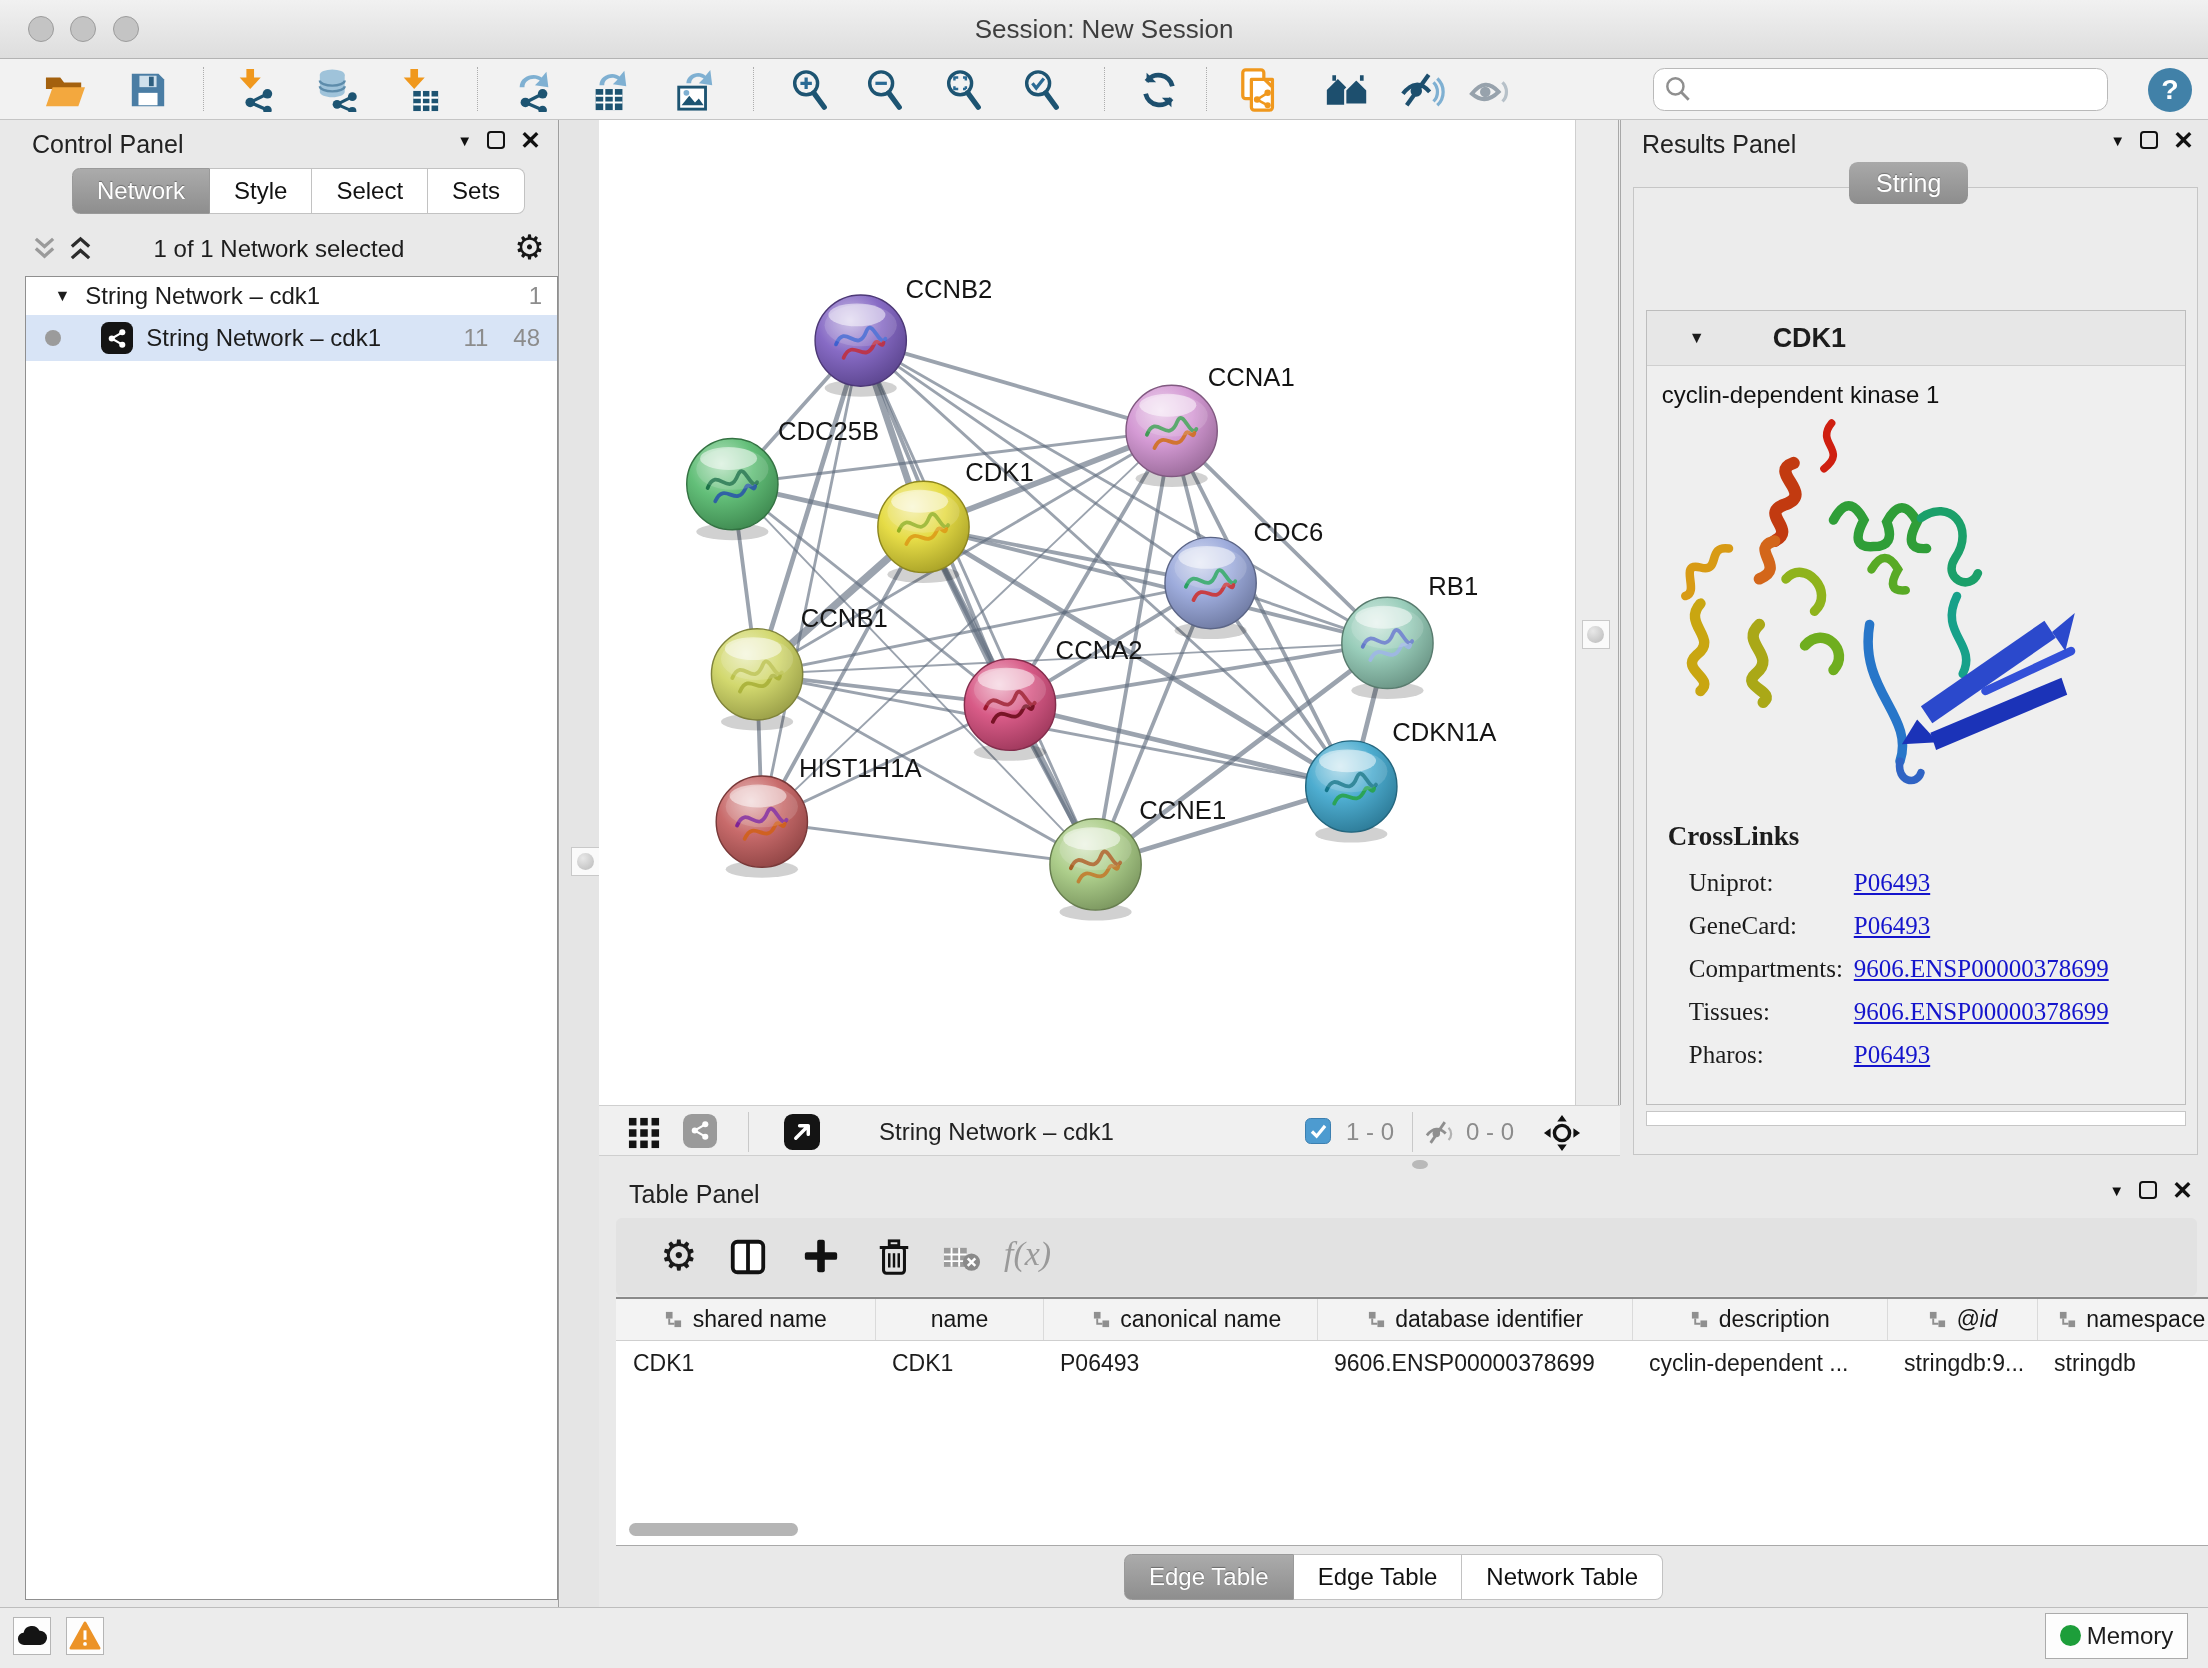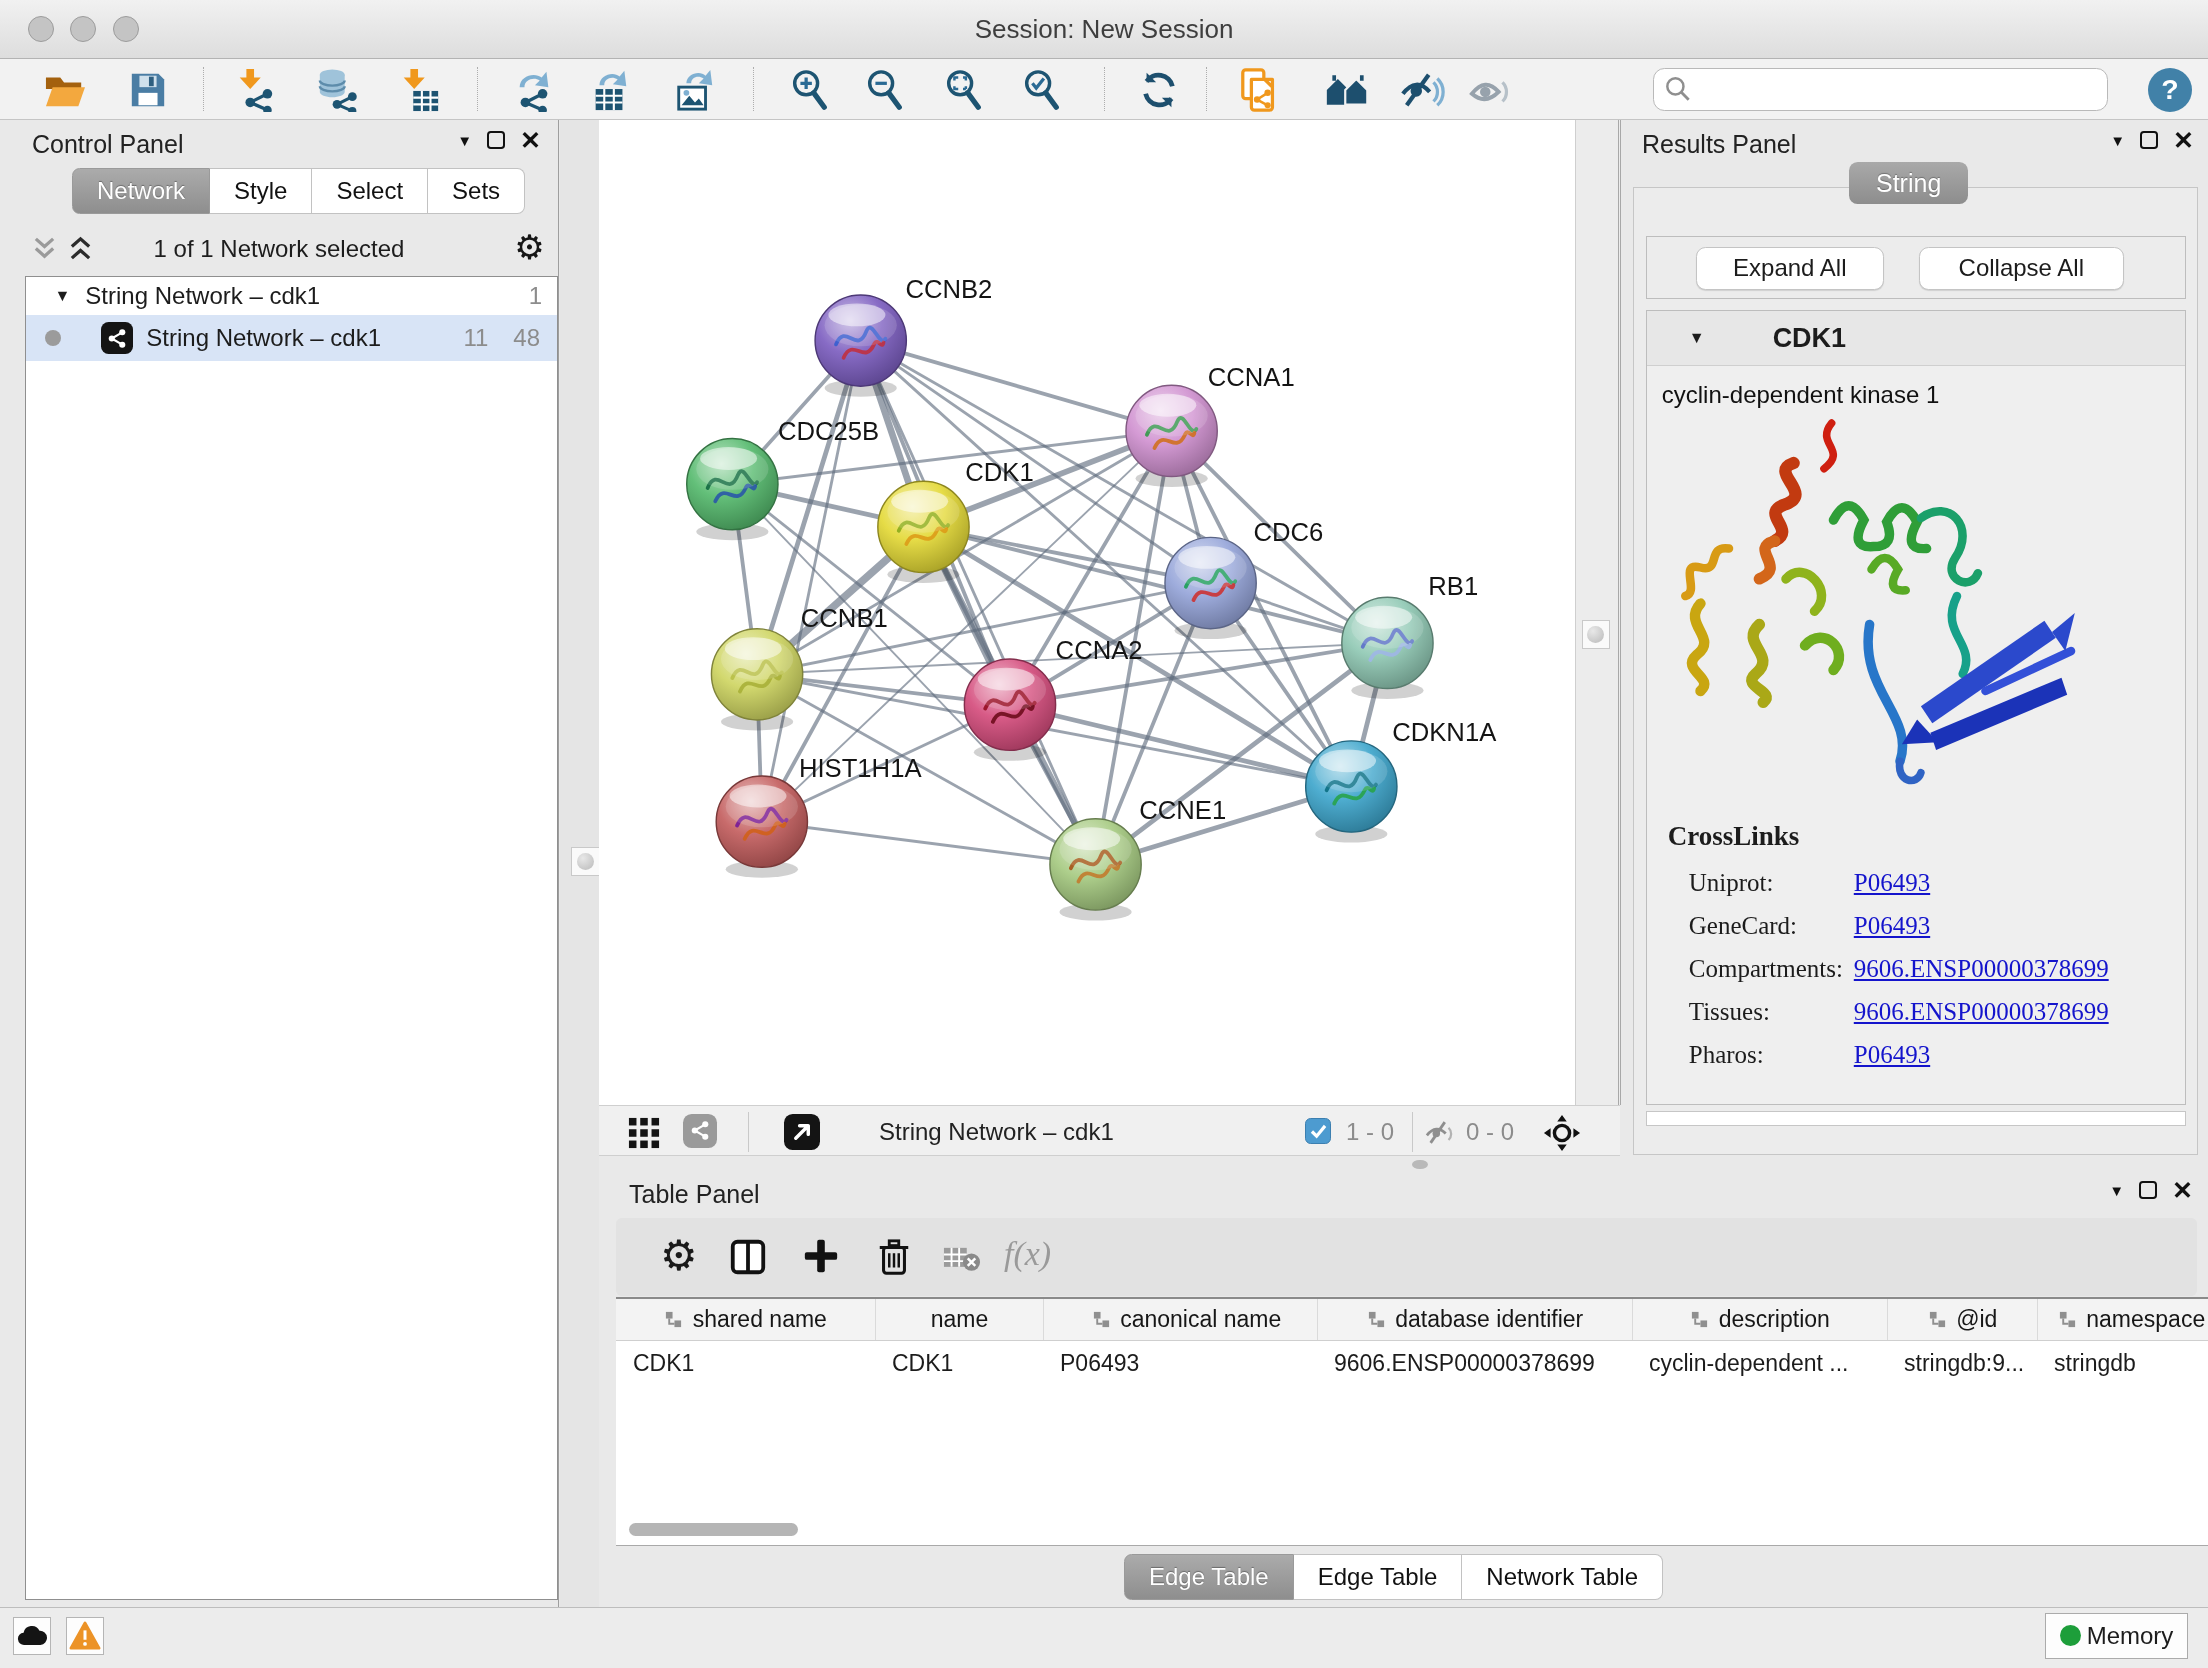--- a/index.html
+++ b/index.html
@@ -607,24 +607,20 @@
 
 <div class="results-panel">
   <div class="rp-head ptitle">Results Panel</div>
   <div class="pctrl rp-ctrl">
     <span class="pc-tri">▼</span>
     <span class="pc-box"></span>
     <span class="pc-x">✕</span>
   </div>
   <div class="rp-chip">String</div>
   <div class="rp-container">
-    <div class="rp-btnbox">
-      <div class="rp-btn" style="left:49px;width:188px">Expand All</div>
-      <div class="rp-btn" style="left:272px;width:205px">Collapse All</div>
-    </div>
     <div class="rp-section">
       <div class="rp-sechead">
         <span class="tri">▼</span>
         <span class="gene">CDK1</span>
       </div>
       <div class="rp-desc">cyclin-dependent kinase 1</div>
       <div class="rp-protein">
         <svg width="418" height="399" viewBox="0 0 440 420">
           <g fill="none" stroke-linecap="round">
             <path d="M168 18 C150 40 186 46 160 66" stroke="#cf1f10" stroke-width="8"></path>
@@ -748,21 +744,21 @@
           <span>database identifier</span>
         </div>
         <div class="th" style="width: 255px; flex: 0 0 auto;">
           <svg width="19" height="19" viewBox="0 0 20 20">
             <rect x="2" y="2" width="7" height="7" fill="#8f8f8f"></rect>
             <rect x="11" y="11" width="7" height="7" fill="#8f8f8f"></rect>
             <path d="M5.5 9 V14.5 H11" fill="none" stroke="#8f8f8f" stroke-width="2"></path>
           </svg>
           <span>description</span>
         </div>
-        <div class="th" style="width: 150px; flex: 0 0 auto;">
+        <div class="th" style="width: 150px; flex: 0 0 auto; font-style: italic;">
           <svg width="19" height="19" viewBox="0 0 20 20">
             <rect x="2" y="2" width="7" height="7" fill="#8f8f8f"></rect>
             <rect x="11" y="11" width="7" height="7" fill="#8f8f8f"></rect>
             <path d="M5.5 9 V14.5 H11" fill="none" stroke="#8f8f8f" stroke-width="2"></path>
           </svg>
           <span>@id</span>
         </div>
         <div class="th" style="width: 188px; flex: 0 0 auto;">
           <svg width="19" height="19" viewBox="0 0 20 20">
             <rect x="2" y="2" width="7" height="7" fill="#8f8f8f"></rect>

